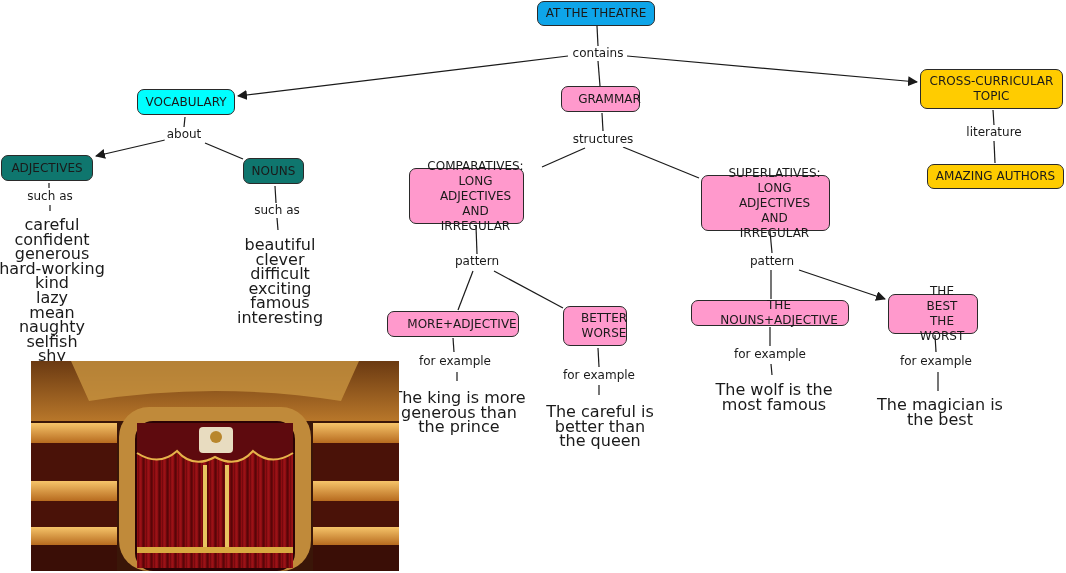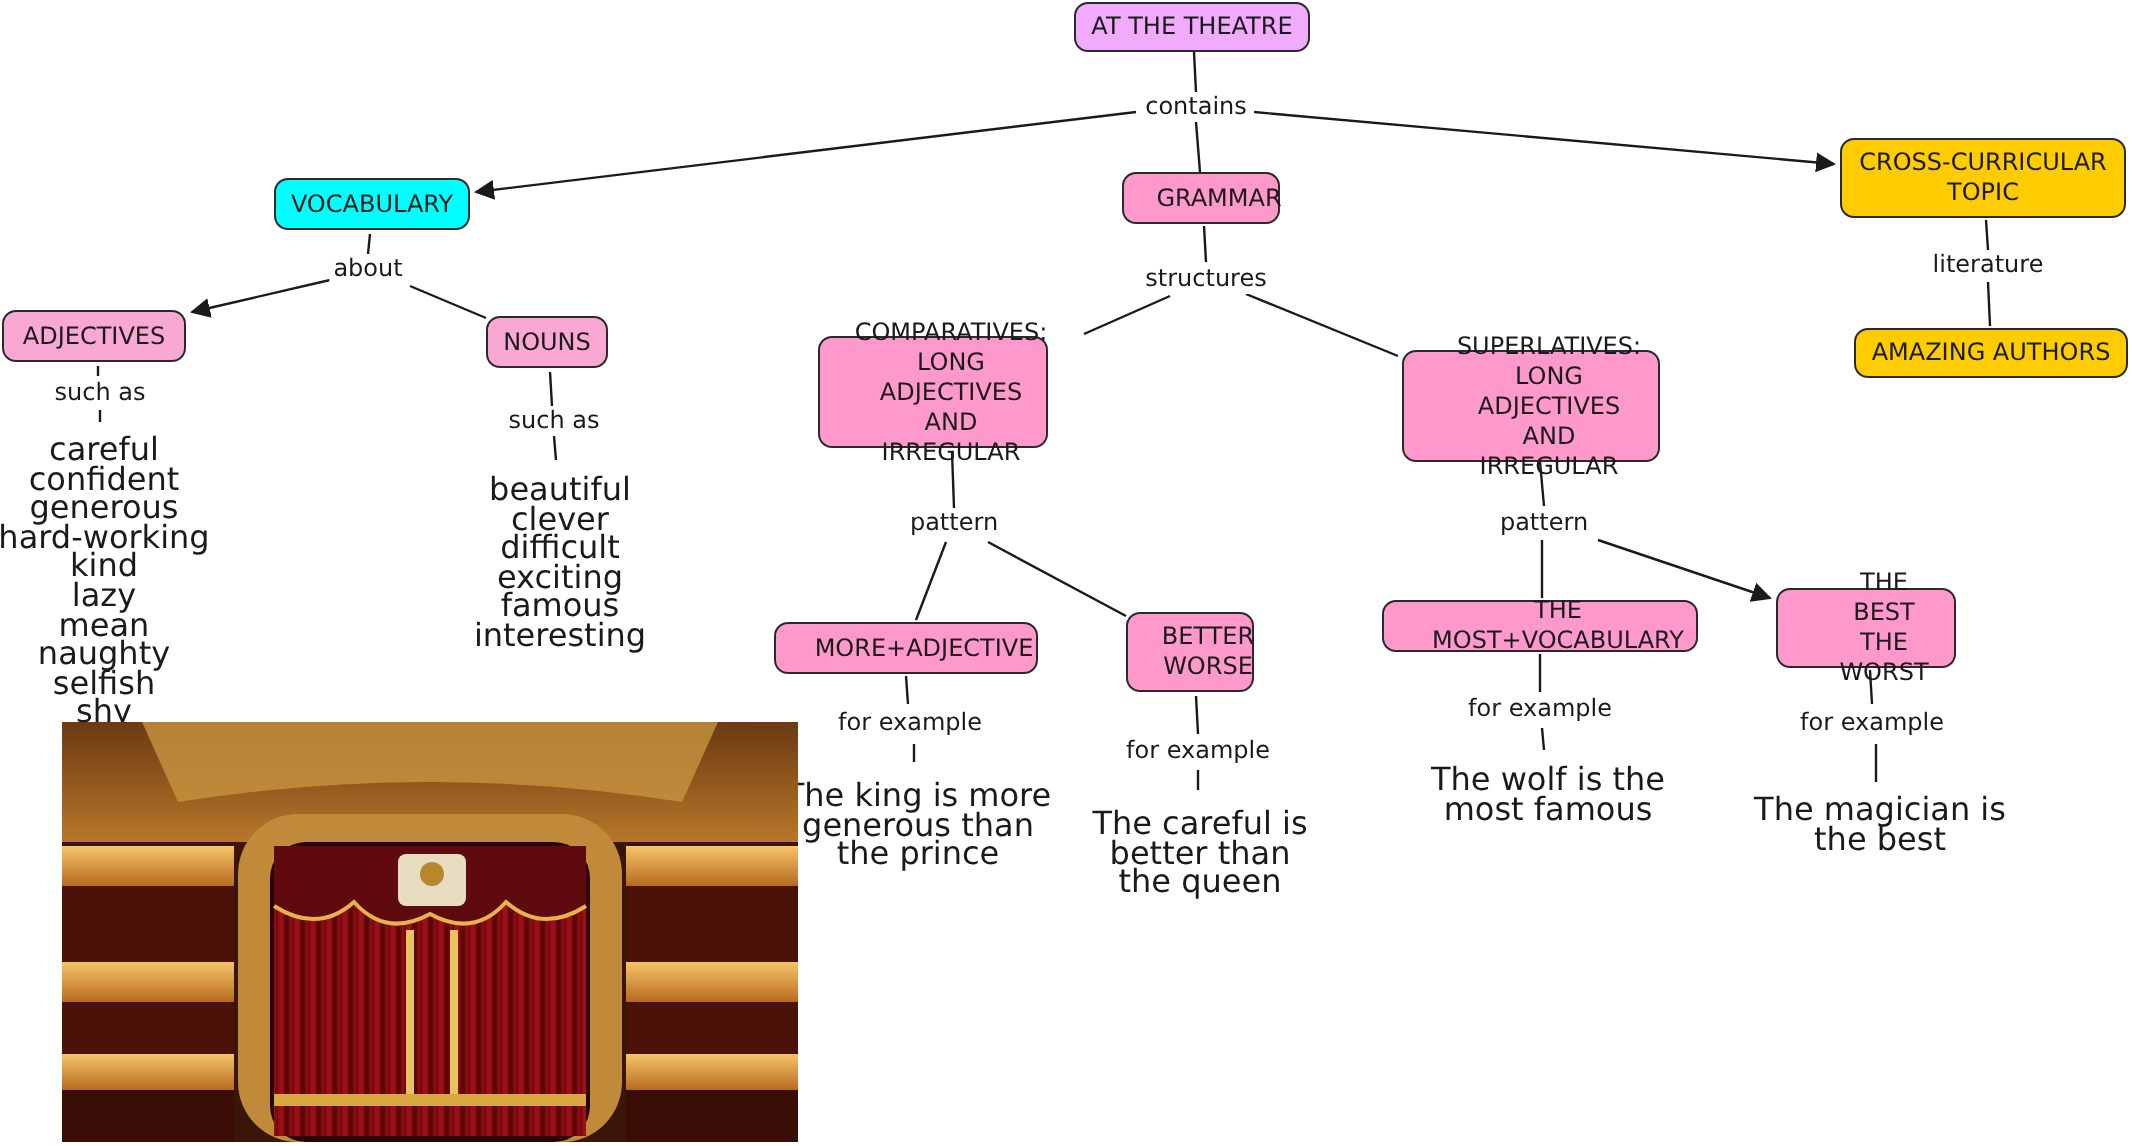--- a/index.html
+++ b/index.html
@@ -7,23 +7,23 @@
            font-family: "DejaVu Sans", sans-serif; color: #1a1a1a; }
     #map { position: absolute; left: 0; top: 0; }
     .node { position: absolute; box-sizing: border-box; border: 1px solid #2a2a2a;
             border-radius: 7px; font-size: 12px; line-height: 15px; text-align: center;
             display: flex; align-items: center; justify-content: center; white-space: pre-line;
             padding: 2px 6px; color: #1a1a1a; }
     .lbl { position: absolute; font-size: 12px; line-height: 15px; text-align: right;
            background: #ffffff; white-space: pre-line; transform: translateX(-50%); padding: 0 2px; }
     .leaf { position: absolute; font-size: 16px; line-height: 14.6px; text-align: center;
             white-space: pre-line; transform: translateX(-50%); }
-    .green { background: #f0abfc; }
+    .green { background: #0ea5e9; }
     .cyan { background: #00ffff; }
-    .blue { background: #f9a8d4; }
+    .blue { background: #0f766e; }
     .pink { background: #ff99cc; padding-left: 24px; }
     .orange { background: #ffcc00; }
     #theatre { position: absolute; left: 31px; top: 361px; width: 368px; height: 210px; overflow: hidden; }
   </style>
 </head>
 <body>
 
 <svg id="map" width="1066" height="573">
   <defs>
     <marker id="arrow" markerWidth="10" markerHeight="10" refX="9" refY="5" orient="auto" markerUnits="userSpaceOnUse">
@@ -74,21 +74,21 @@
 <div class="node pink" style="left:409px;top:168px;width:115px;height:56px;">COMPARATIVES:
 LONG ADJECTIVES
 AND IRREGULAR</div>
 <div class="node pink" style="left:701px;top:175px;width:129px;height:56px;">SUPERLATIVES:
 LONG ADJECTIVES
 AND IRREGULAR</div>
 <div class="node orange" style="left:927px;top:164px;width:137px;height:25px;">AMAZING AUTHORS</div>
 <div class="node pink" style="left:387px;top:311px;width:132px;height:26px;">MORE+ADJECTIVE</div>
 <div class="node pink" style="left:563px;top:306px;width:64px;height:40px;">BETTER
 WORSE</div>
-<div class="node pink" style="left:691px;top:300px;width:158px;height:26px;">THE MOST+VOCABULARY</div>
+<div class="node pink" style="left:691px;top:300px;width:158px;height:26px;">THE NOUNS+ADJECTIVE</div>
 <div class="node pink" style="left:888px;top:294px;width:90px;height:40px;">THE BEST
 THE WORST</div>
 
 <div class="lbl" style="left:598px;top:46px;">contains</div>
 <div class="lbl" style="left:184px;top:127px;">about</div>
 <div class="lbl" style="left:603px;top:132px;">structures</div>
 <div class="lbl" style="left:994px;top:125px;">literature</div>
 <div class="lbl" style="left:50px;top:189px;">such as</div>
 <div class="lbl" style="left:277px;top:203px;">such as</div>
 <div class="lbl" style="left:477px;top:254px;">pattern</div>

